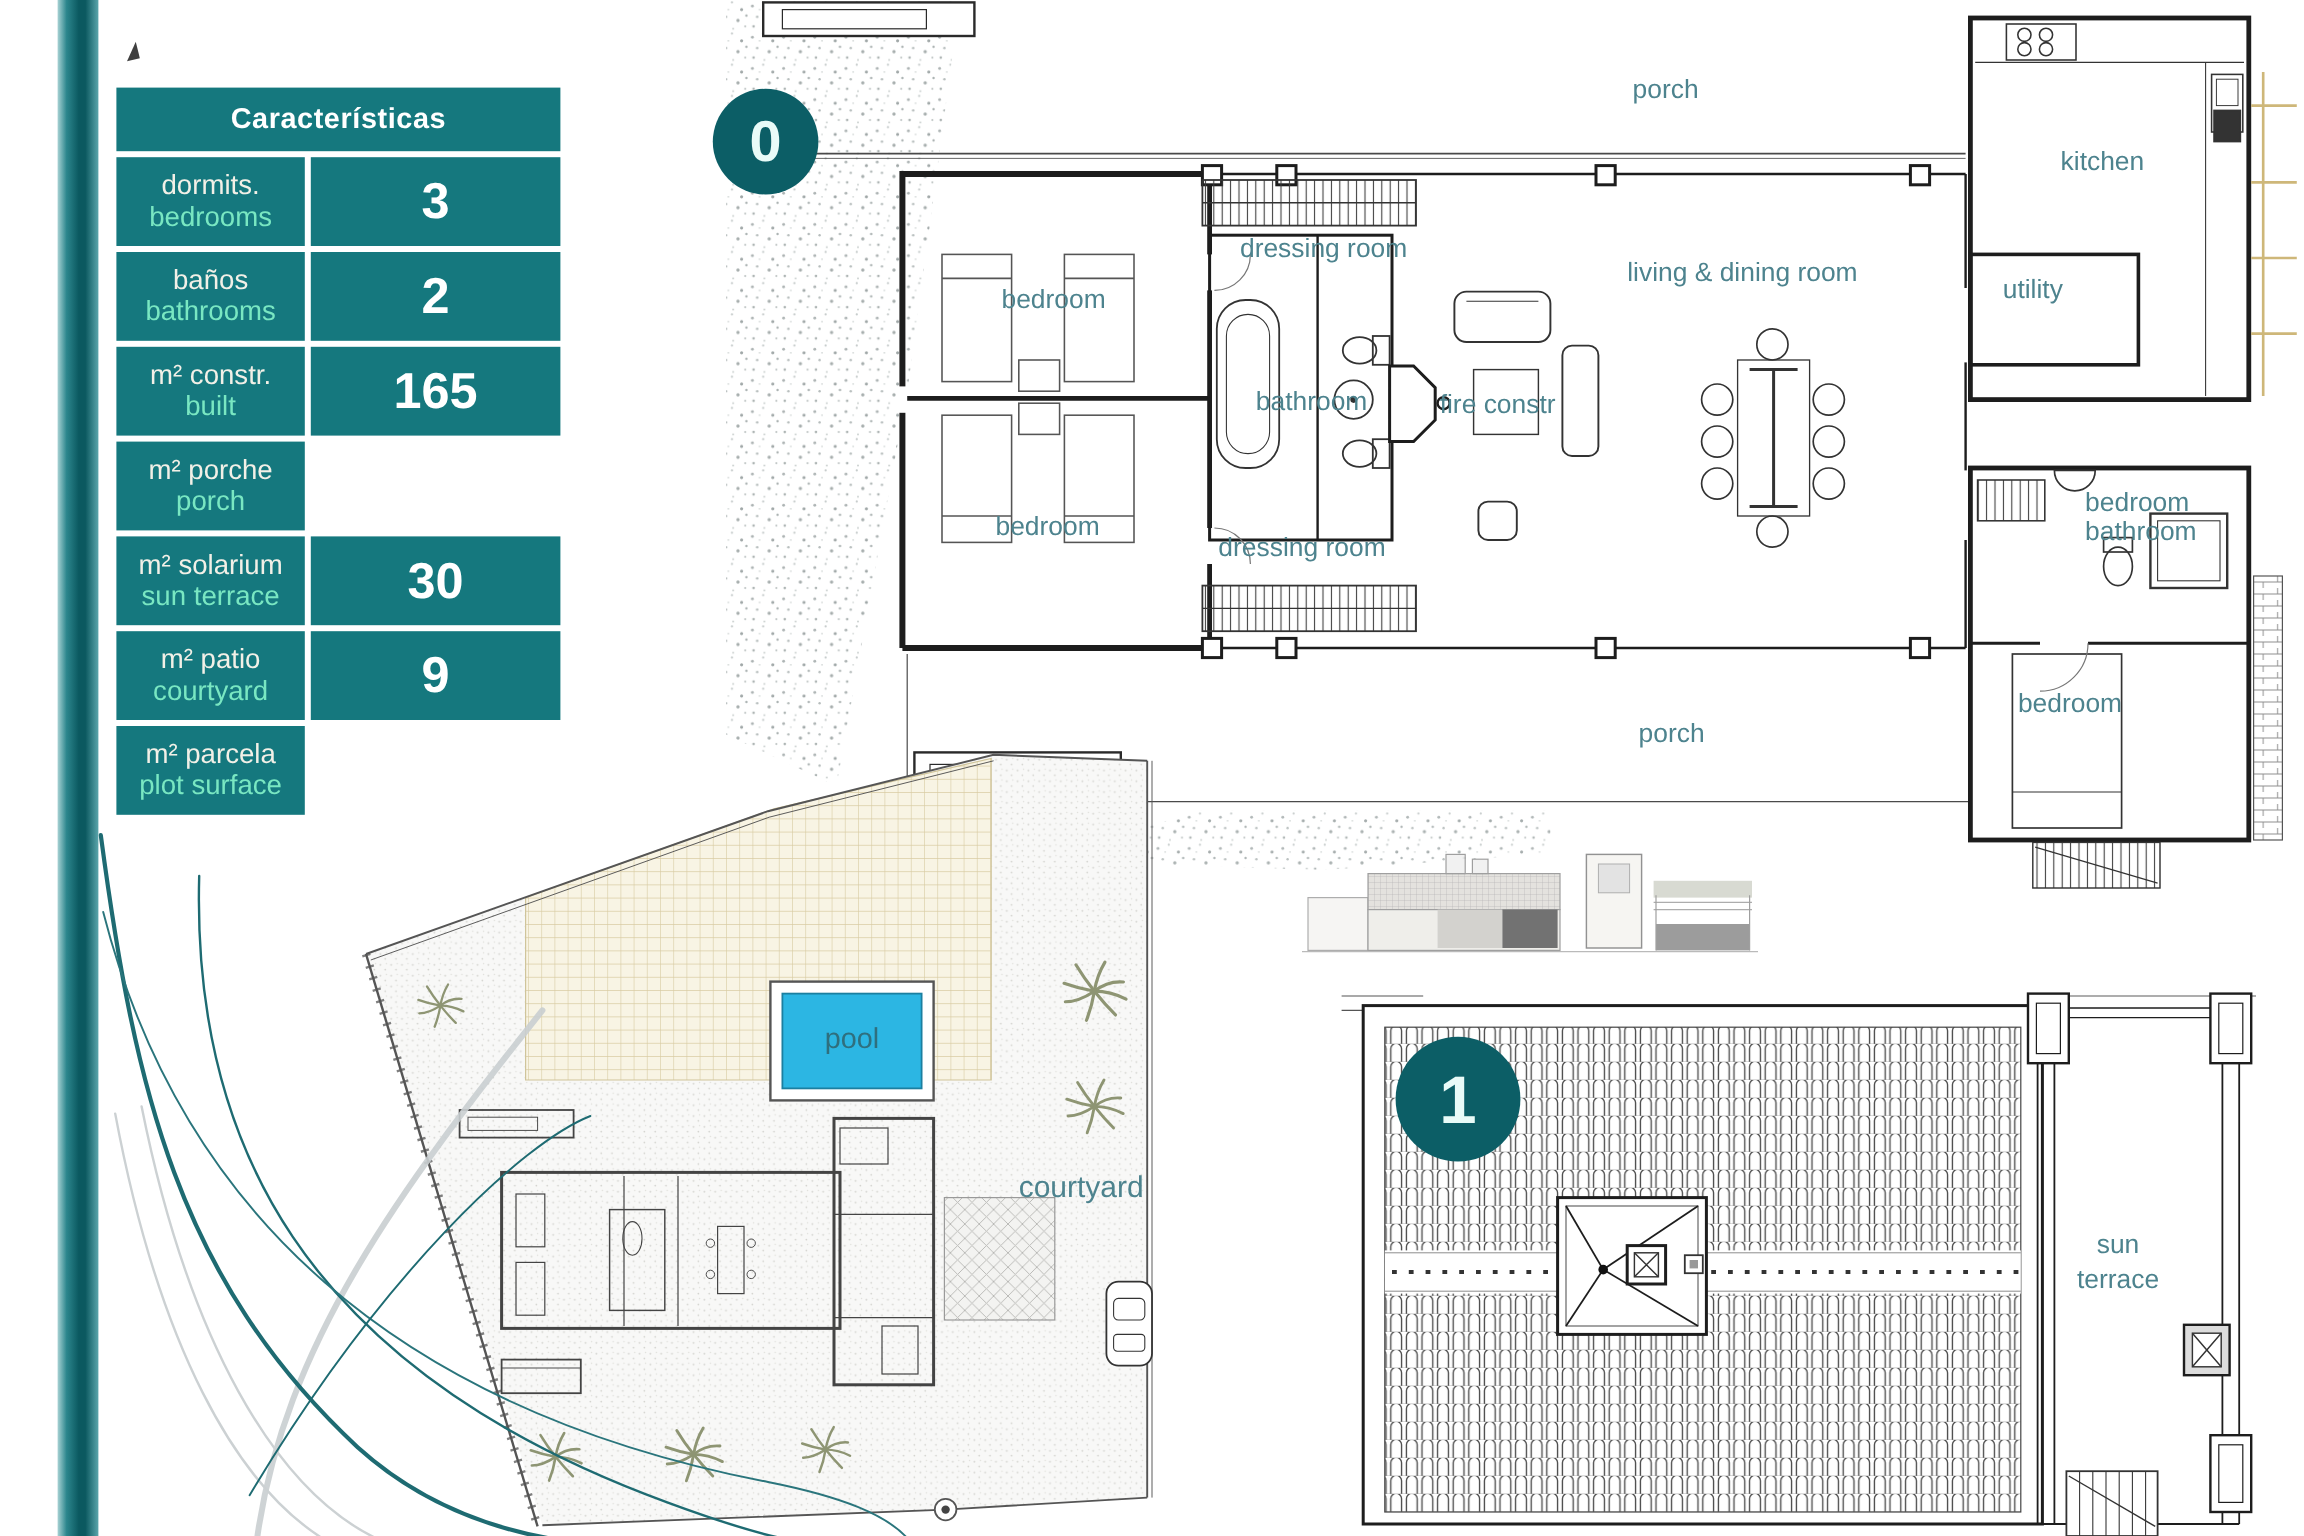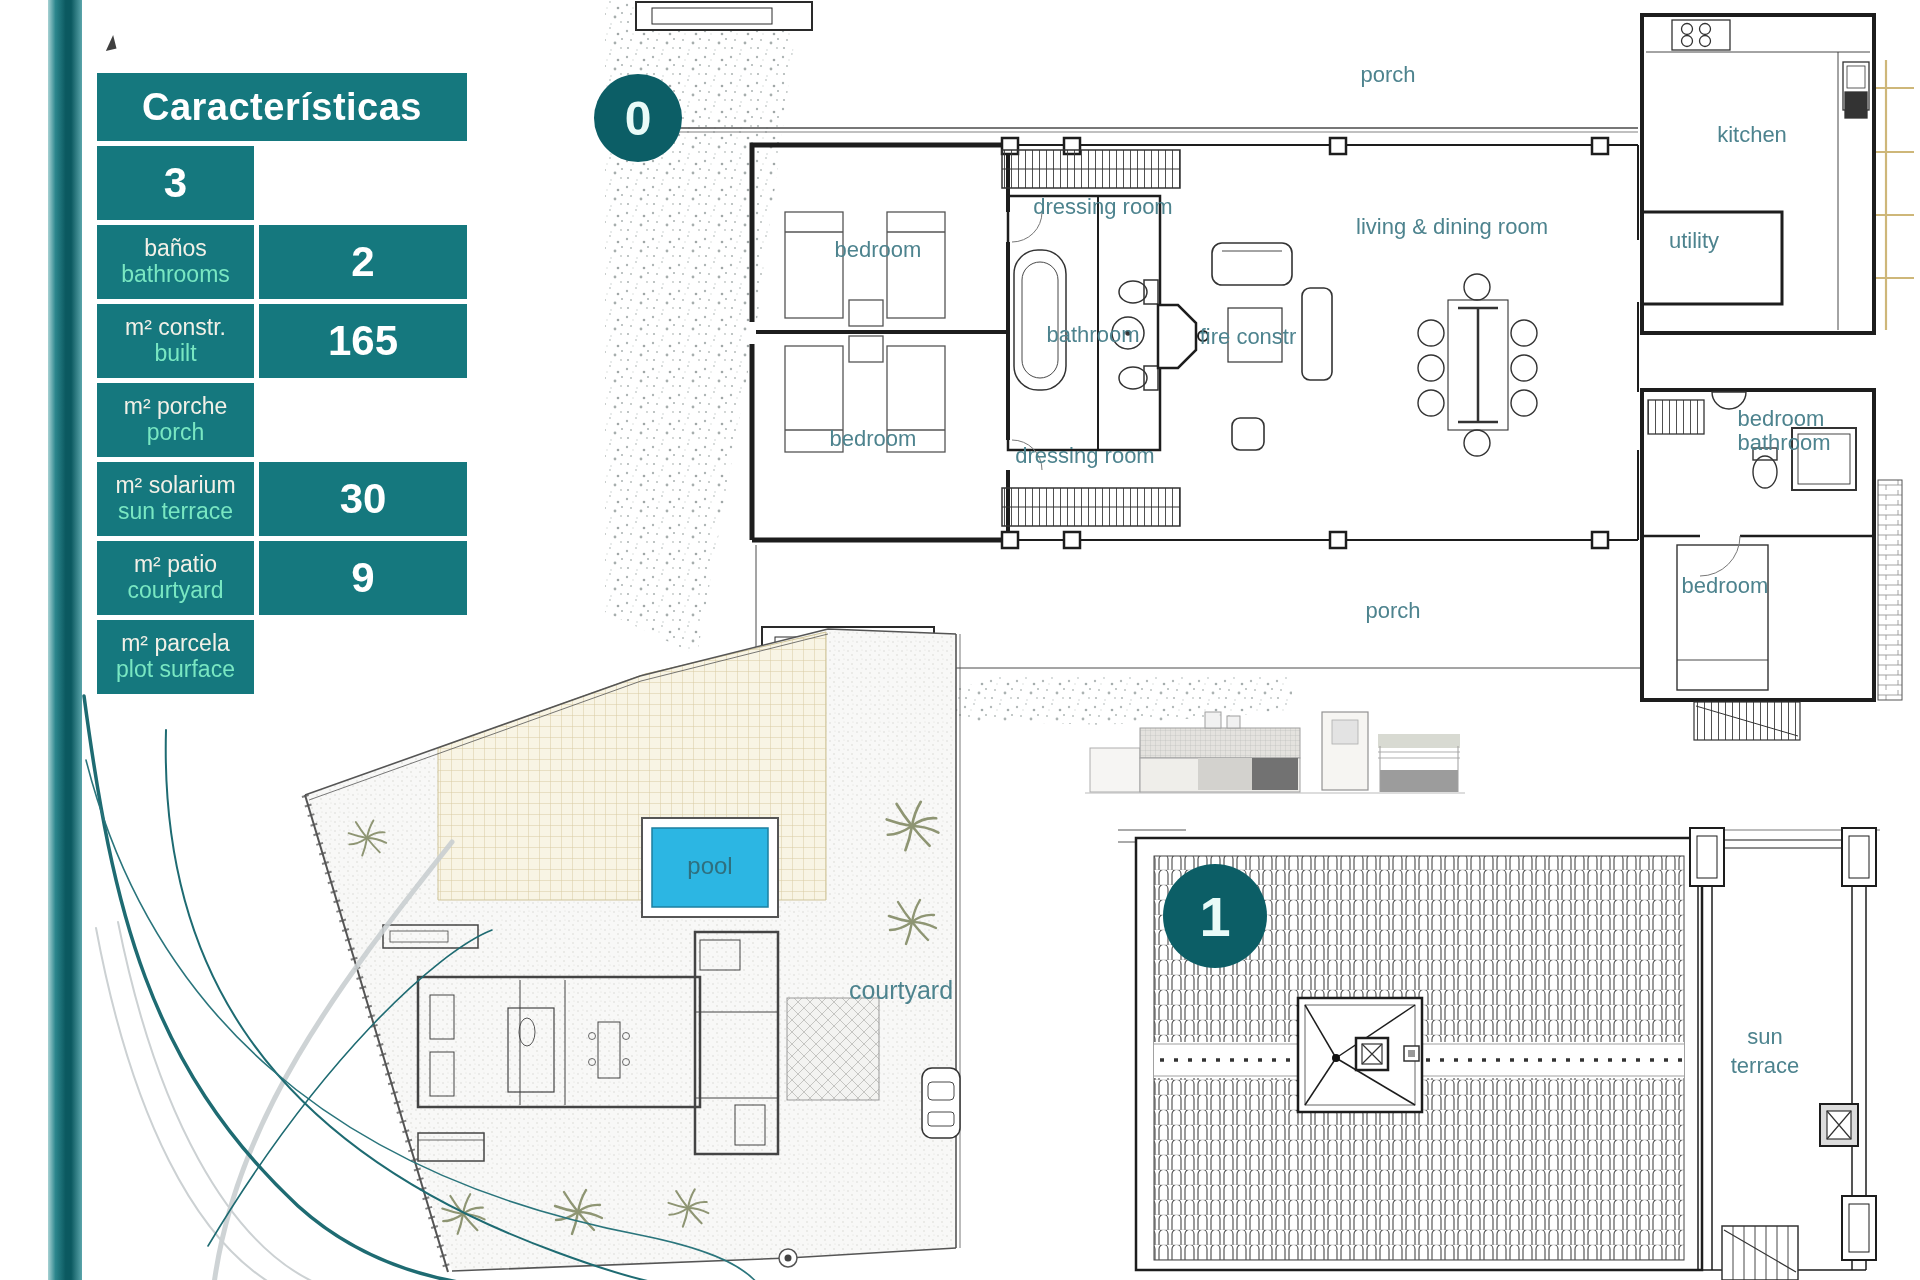--- a/index.html
+++ b/index.html
@@ -15,21 +15,21 @@
     background:linear-gradient(90deg,#a8d2d4 0%,#2c868d 22%,#0b5960 52%,#0b5960 68%,#5aa5ab 100%);
   }
   #corner-mark{
     left:104px;top:36px;width:0;height:0;z-index:4;
     border-left:11px solid transparent;border-bottom:14px solid #3f3f3f;
     transform:rotate(-14deg);
   }
   
   #char-table{left:97px;top:73px;width:370px;z-index:6;display:flex;flex-direction:column;gap:5px;}
   .tbl-header{
-    background:#15787e;color:#ffffff;font-weight:bold;font-size:38px;
+    background:#15787e;color:#ffffff;font-weight:bold;font-size:24px;
     text-align:center;padding:13px 0 12px 0;letter-spacing:0.5px;
   }
   .tbl-row{display:grid;grid-template-columns:157px 1fr;gap:5px;height:74px;}
   .cell{background:#15787e;display:flex;align-items:center;justify-content:center;}
   .cell.lbl{flex-direction:column;line-height:1.12;text-align:center;}
   .es{color:#f2f0e7;font-size:23px;}
   .en{color:#79e7c2;font-size:23px;}
   .val{color:#ffffff;font-size:42px;font-weight:bold;}
   
   .badge{
@@ -426,20 +426,24 @@
   </g>
 </svg>
 
 <div class="abs" id="side-bar"></div>
 <div class="abs" id="corner-mark"></div>
 
 <div class="abs" id="char-table">
   <div class="tbl-header">Características</div>
 
   <div class="tbl-row">
+    <div class="cell lbl">
+        <span class="es">dormits.</span>
+        <span class="en">bedrooms</span>
+      </div>
     <div class="cell">
         <span class="val">3</span>
       </div>
   </div>
   <div class="tbl-row">
     <div class="cell lbl">
         <span class="es">baños</span>
         <span class="en">bathrooms</span>
       </div>
     <div class="cell">

